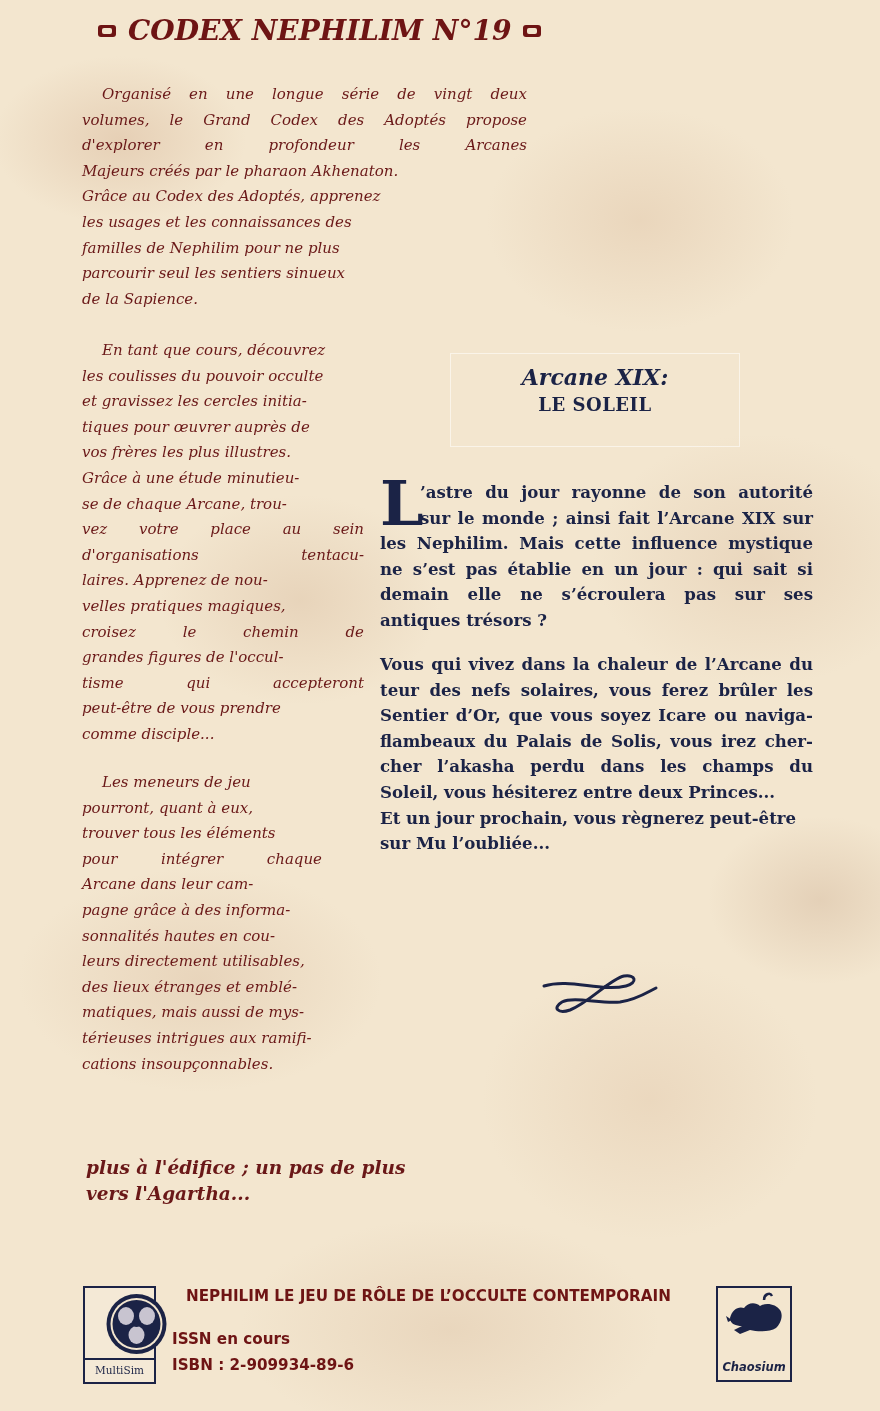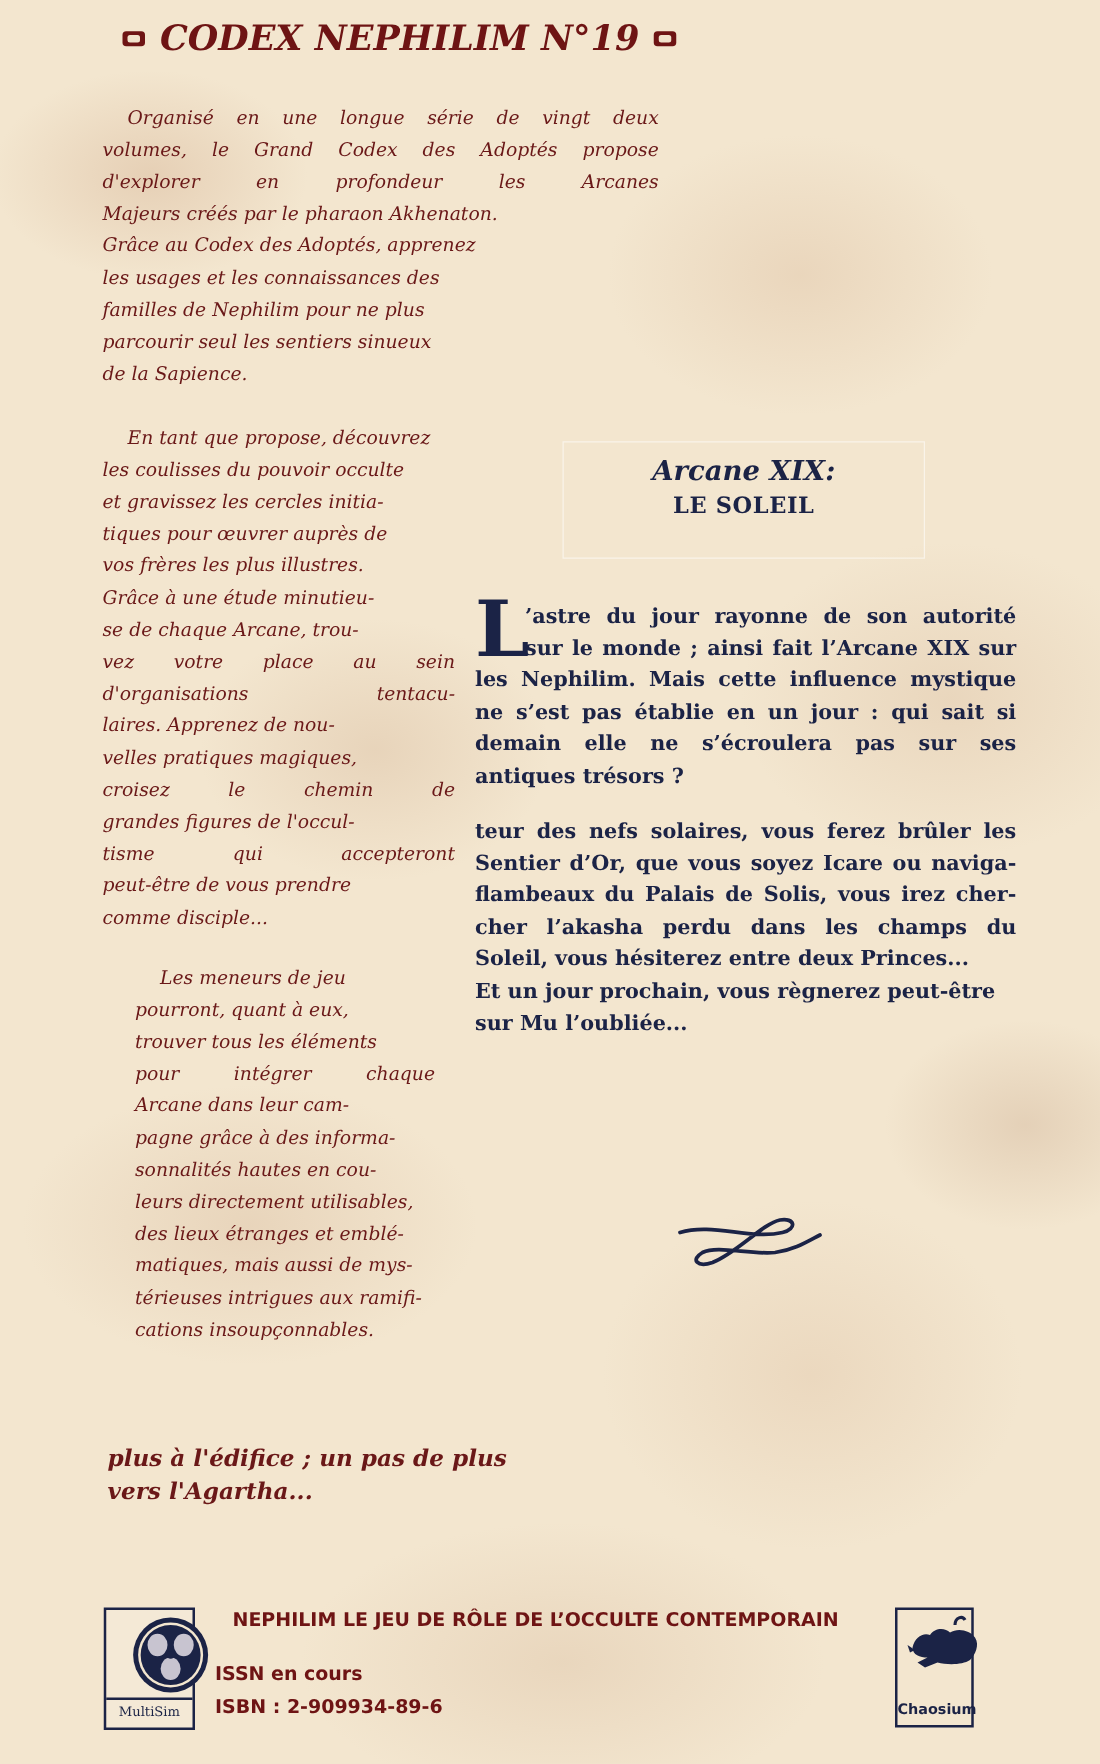--- a/index.html
+++ b/index.html
@@ -34,21 +34,21 @@
     .left-col {
       position: absolute; left: 82px; width: 445px;
       font-family: "DejaVu Serif", serif; font-style: italic;
       font-size: 15px; line-height: 25.6px; color: #6a1818;
     }
     .left-col .line { display: block; white-space: nowrap; }
     .left-col .line.just { text-align: justify; text-align-last: justify; white-space: normal; }
     .indent { padding-left: 20px; }
     .p1 { top: 82px; }
     .p2 { top: 338px; width: 282px; }
-    .p3 { top: 770px; width: 240px; margin-left: 26px; }
+    .p3 { top: 770px; width: 240px; }
     .closing {
       position: absolute; left: 108px; top: 1155px; width: 320px;
       font-family: "DejaVu Serif", serif; font-style: italic; font-weight: bold;
       font-size: 18.5px; line-height: 26px; color: #6a1818;
     }
     .closing .line { display: block; white-space: nowrap; }
     .arcane-box {
       position: absolute; left: 450px; top: 353px; width: 288px; height: 92px;
       border: 1px solid rgba(255,255,255,0.55);
       text-align: center; font-family: "DejaVu Serif", serif; color: #1b2346;
@@ -91,22 +91,22 @@
     .logo-multisim {
       position: absolute; left: 83px; top: 1286px; width: 73px; height: 98px;
       border: 2px solid #1b2346; box-sizing: border-box; background: rgba(255,255,255,0.15); padding-left: 17px;
     }
     .logo-multisim .label {
       position: absolute; left: 0; right: 0; bottom: 0; height: 22px;
       border-top: 2px solid #1b2346; text-align: center;
       font-family: "DejaVu Serif", serif; font-size: 10.5px; line-height: 20px; color: #1b2346;
     }
     .logo-chaosium {
-      position: absolute; left: 716px; top: 1286px; width: 63px; height: 96px;
-      border: 2px solid #1b2346; box-sizing: border-box;
+      position: absolute; left: 716px; top: 1286px; width: 76px; height: 96px;
+      border: 2px solid #1b2346; box-sizing: border-box; font-style: italic;
     }
     .logo-chaosium .label {
       position: absolute; left: 0; right: 0; bottom: 6px; text-align: center;
       font-family: "DejaVu Sans", sans-serif; font-weight: bold; font-size: 11.5px; color: #1b2346;
     }
   </style>
 </head>
 <body>
 
 <div class="title">
@@ -121,21 +121,21 @@
   <span class="line just">d'explorer en profondeur les Arcanes</span>
   <span class="line">Majeurs créés par le pharaon Akhenaton.</span>
   <span class="line">Grâce au Codex des Adoptés, apprenez</span>
   <span class="line">les usages et les connaissances des</span>
   <span class="line">familles de Nephilim pour ne plus</span>
   <span class="line">parcourir seul les sentiers sinueux</span>
   <span class="line">de la Sapience.</span>
 </div>
 
 <div class="left-col p2">
-  <span class="line indent">En tant que propose, découvrez</span>
+  <span class="line indent">En tant que cours, découvrez</span>
   <span class="line">les coulisses du pouvoir occulte</span>
   <span class="line">et gravissez les cercles initia-</span>
   <span class="line">tiques pour œuvrer auprès de</span>
   <span class="line">vos frères les plus illustres.</span>
   <span class="line">Grâce à une étude minutieu-</span>
   <span class="line">se de chaque Arcane, trou-</span>
   <span class="line just">vez votre place au sein</span>
   <span class="line just">d'organisations tentacu-</span>
   <span class="line">laires. Apprenez de nou-</span>
   <span class="line">velles pratiques magiques,</span>
@@ -176,20 +176,21 @@
 <div class="right-col r1">
   <span class="line first just">’astre du jour rayonne de son autorité</span>
   <span class="line first just">sur le monde ; ainsi fait l’Arcane XIX sur</span>
   <span class="line just">les Nephilim. Mais cette influence mystique</span>
   <span class="line just">ne s’est pas établie en un jour : qui sait si</span>
   <span class="line just">demain elle ne s’écroulera pas sur ses</span>
   <span class="line">antiques trésors ?</span>
 </div>
 
 <div class="right-col r2">
+  <span class="line just">Vous qui vivez dans la chaleur de l’Arcane du</span>
   <span class="line just">teur des nefs solaires, vous ferez brûler les</span>
   <span class="line just">Sentier d’Or, que vous soyez Icare ou naviga-</span>
   <span class="line just">flambeaux du Palais de Solis, vous irez cher-</span>
   <span class="line just">cher l’akasha perdu dans les champs du</span>
   <span class="line">Soleil, vous hésiterez entre deux Princes...</span>
   <span class="line">Et un jour prochain, vous règnerez peut-être</span>
   <span class="line">sur Mu l’oubliée...</span>
 </div>
 
 <svg class="flourish" viewBox="0 0 120 44">

